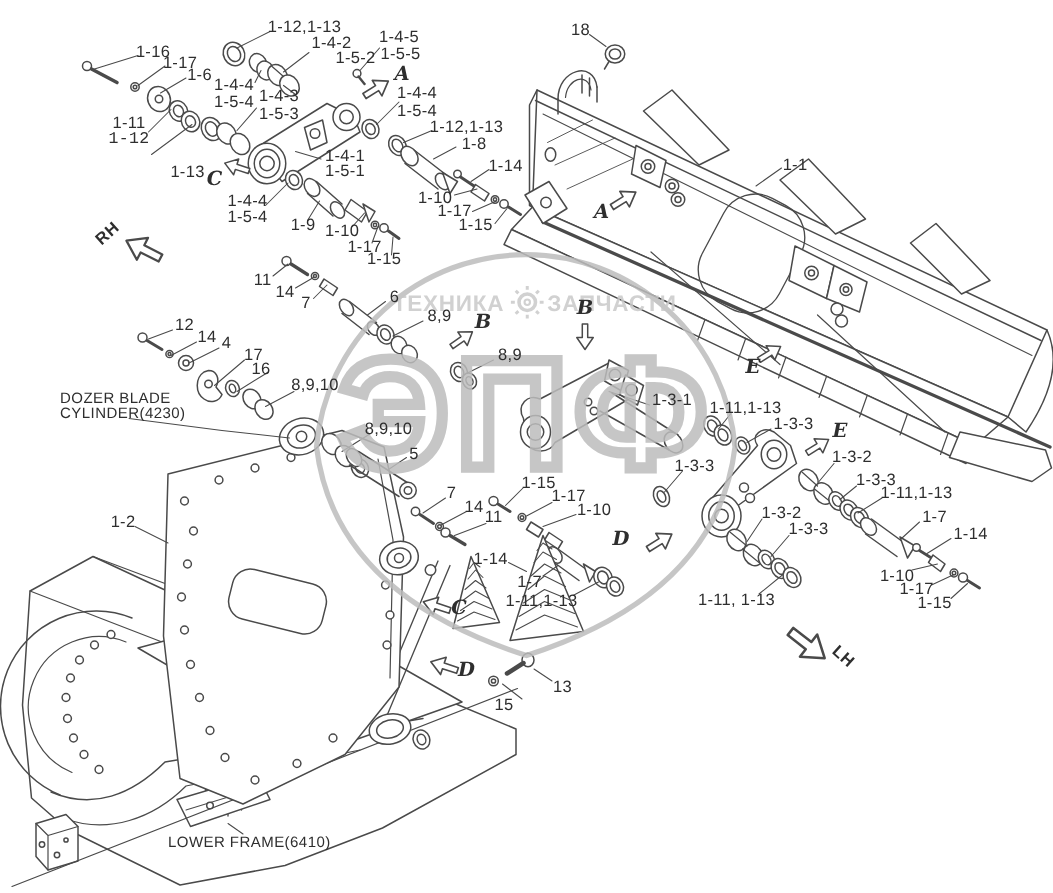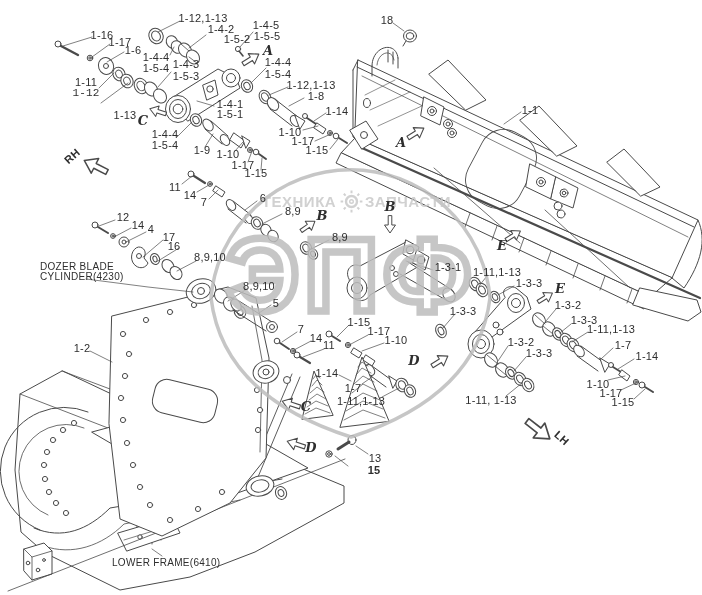--- a/index.html
+++ b/index.html
@@ -460,21 +460,21 @@
       <div class="lbl" style="left: 301px; top: 329px;">7</div>
       <div class="lbl" style="left: 316px; top: 338px;">14</div>
       <div class="lbl" style="left: 329px; top: 345px;">11</div>
       <div class="lbl" style="left: 359px; top: 322px;">1-15</div>
       <div class="lbl" style="left: 379px; top: 331px;">1-17</div>
       <div class="lbl" style="left: 396px; top: 340px;">1-10</div>
       <div class="lbl" style="left: 327px; top: 373px;">1-14</div>
       <div class="lbl" style="left: 353px; top: 388px;">1-7</div>
       <div class="lbl" style="left: 361px; top: 401px;">1-11,1-13</div>
       <div class="lbl" style="left: 375px; top: 458px;">13</div>
-      <div class="lbl" style="left: 374px; top: 470px; font-weight: bold;">15</div>
+      <div class="lbl" style="left: 336px; top: 470px;">15</div>
       <div class="letter" style="left: 268px; top: 50px;">A</div>
       <div class="letter" style="left: 401px; top: 142px;">A</div>
       <div class="letter" style="left: 322px; top: 215px;">B</div>
       <div class="letter" style="left: 390px; top: 206px;">B</div>
       <div class="letter" style="left: 143px; top: 120px;">C</div>
       <div class="letter" style="left: 306px; top: 406px;">C</div>
       <div class="letter" style="left: 414px; top: 360px;">D</div>
       <div class="letter" style="left: 311px; top: 447px;">D</div>
       <div class="letter" style="left: 502px; top: 245px;">E</div>
       <div class="letter" style="left: 560px; top: 288px;">E</div>

